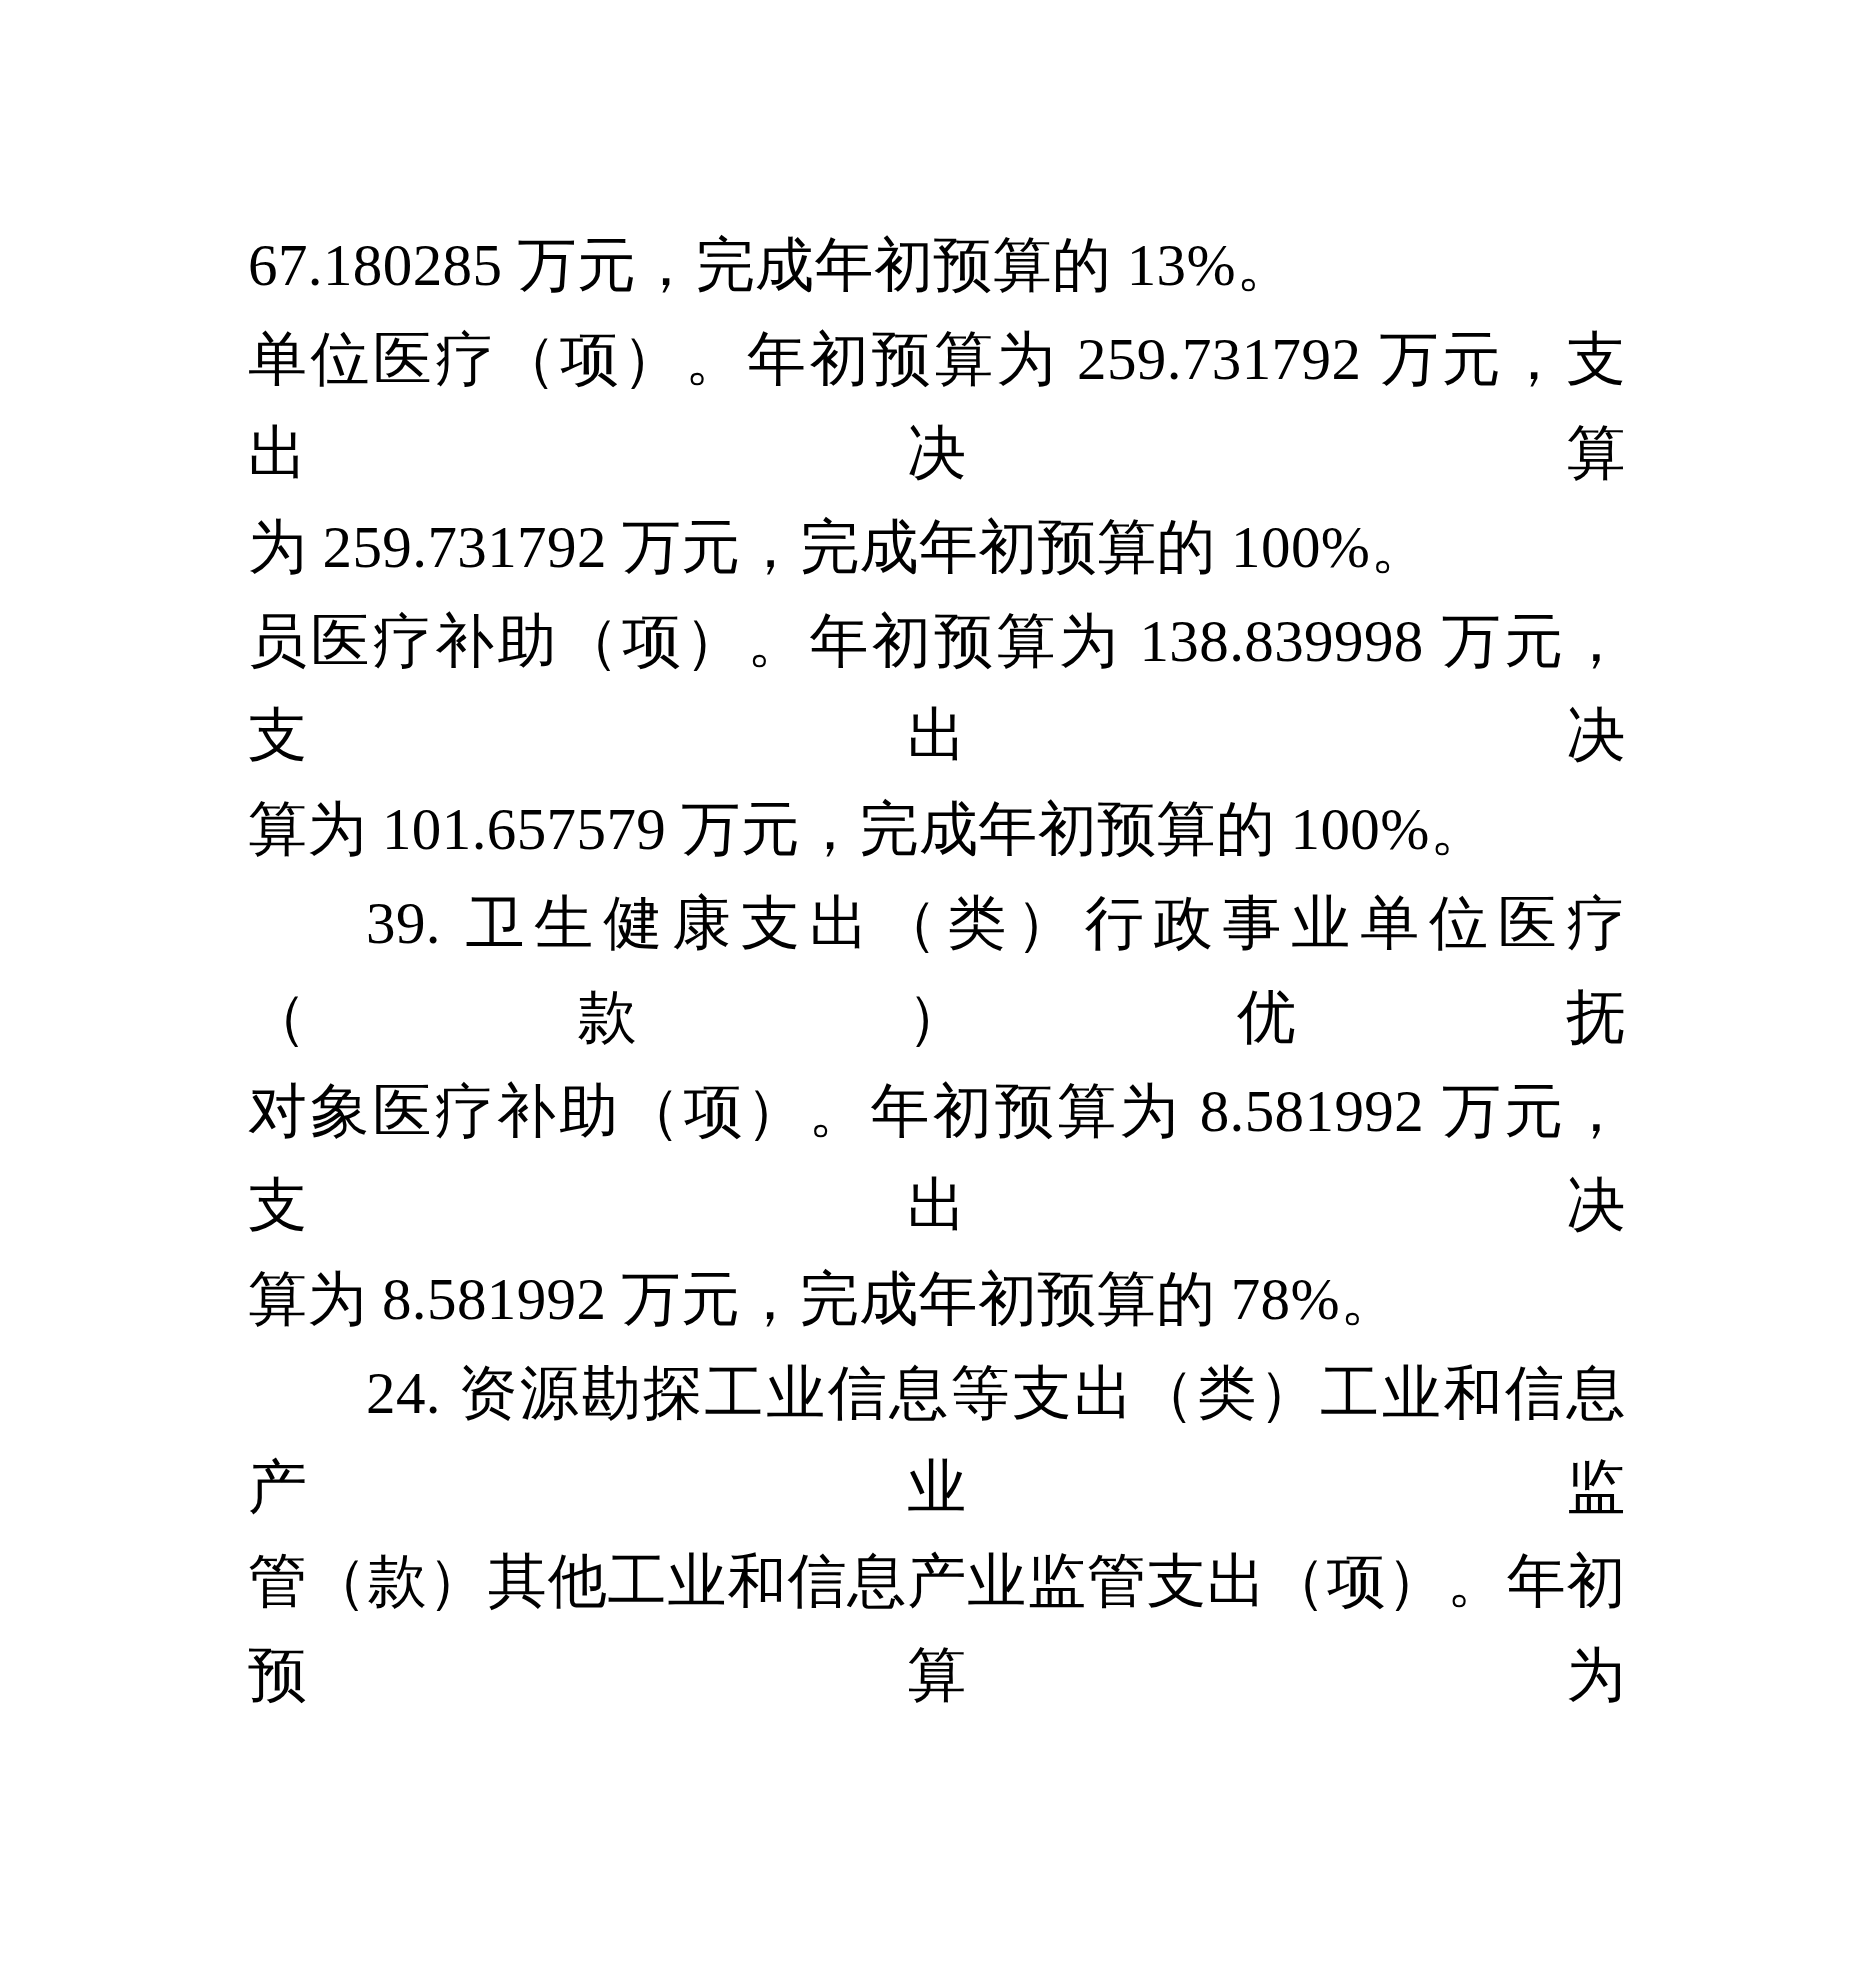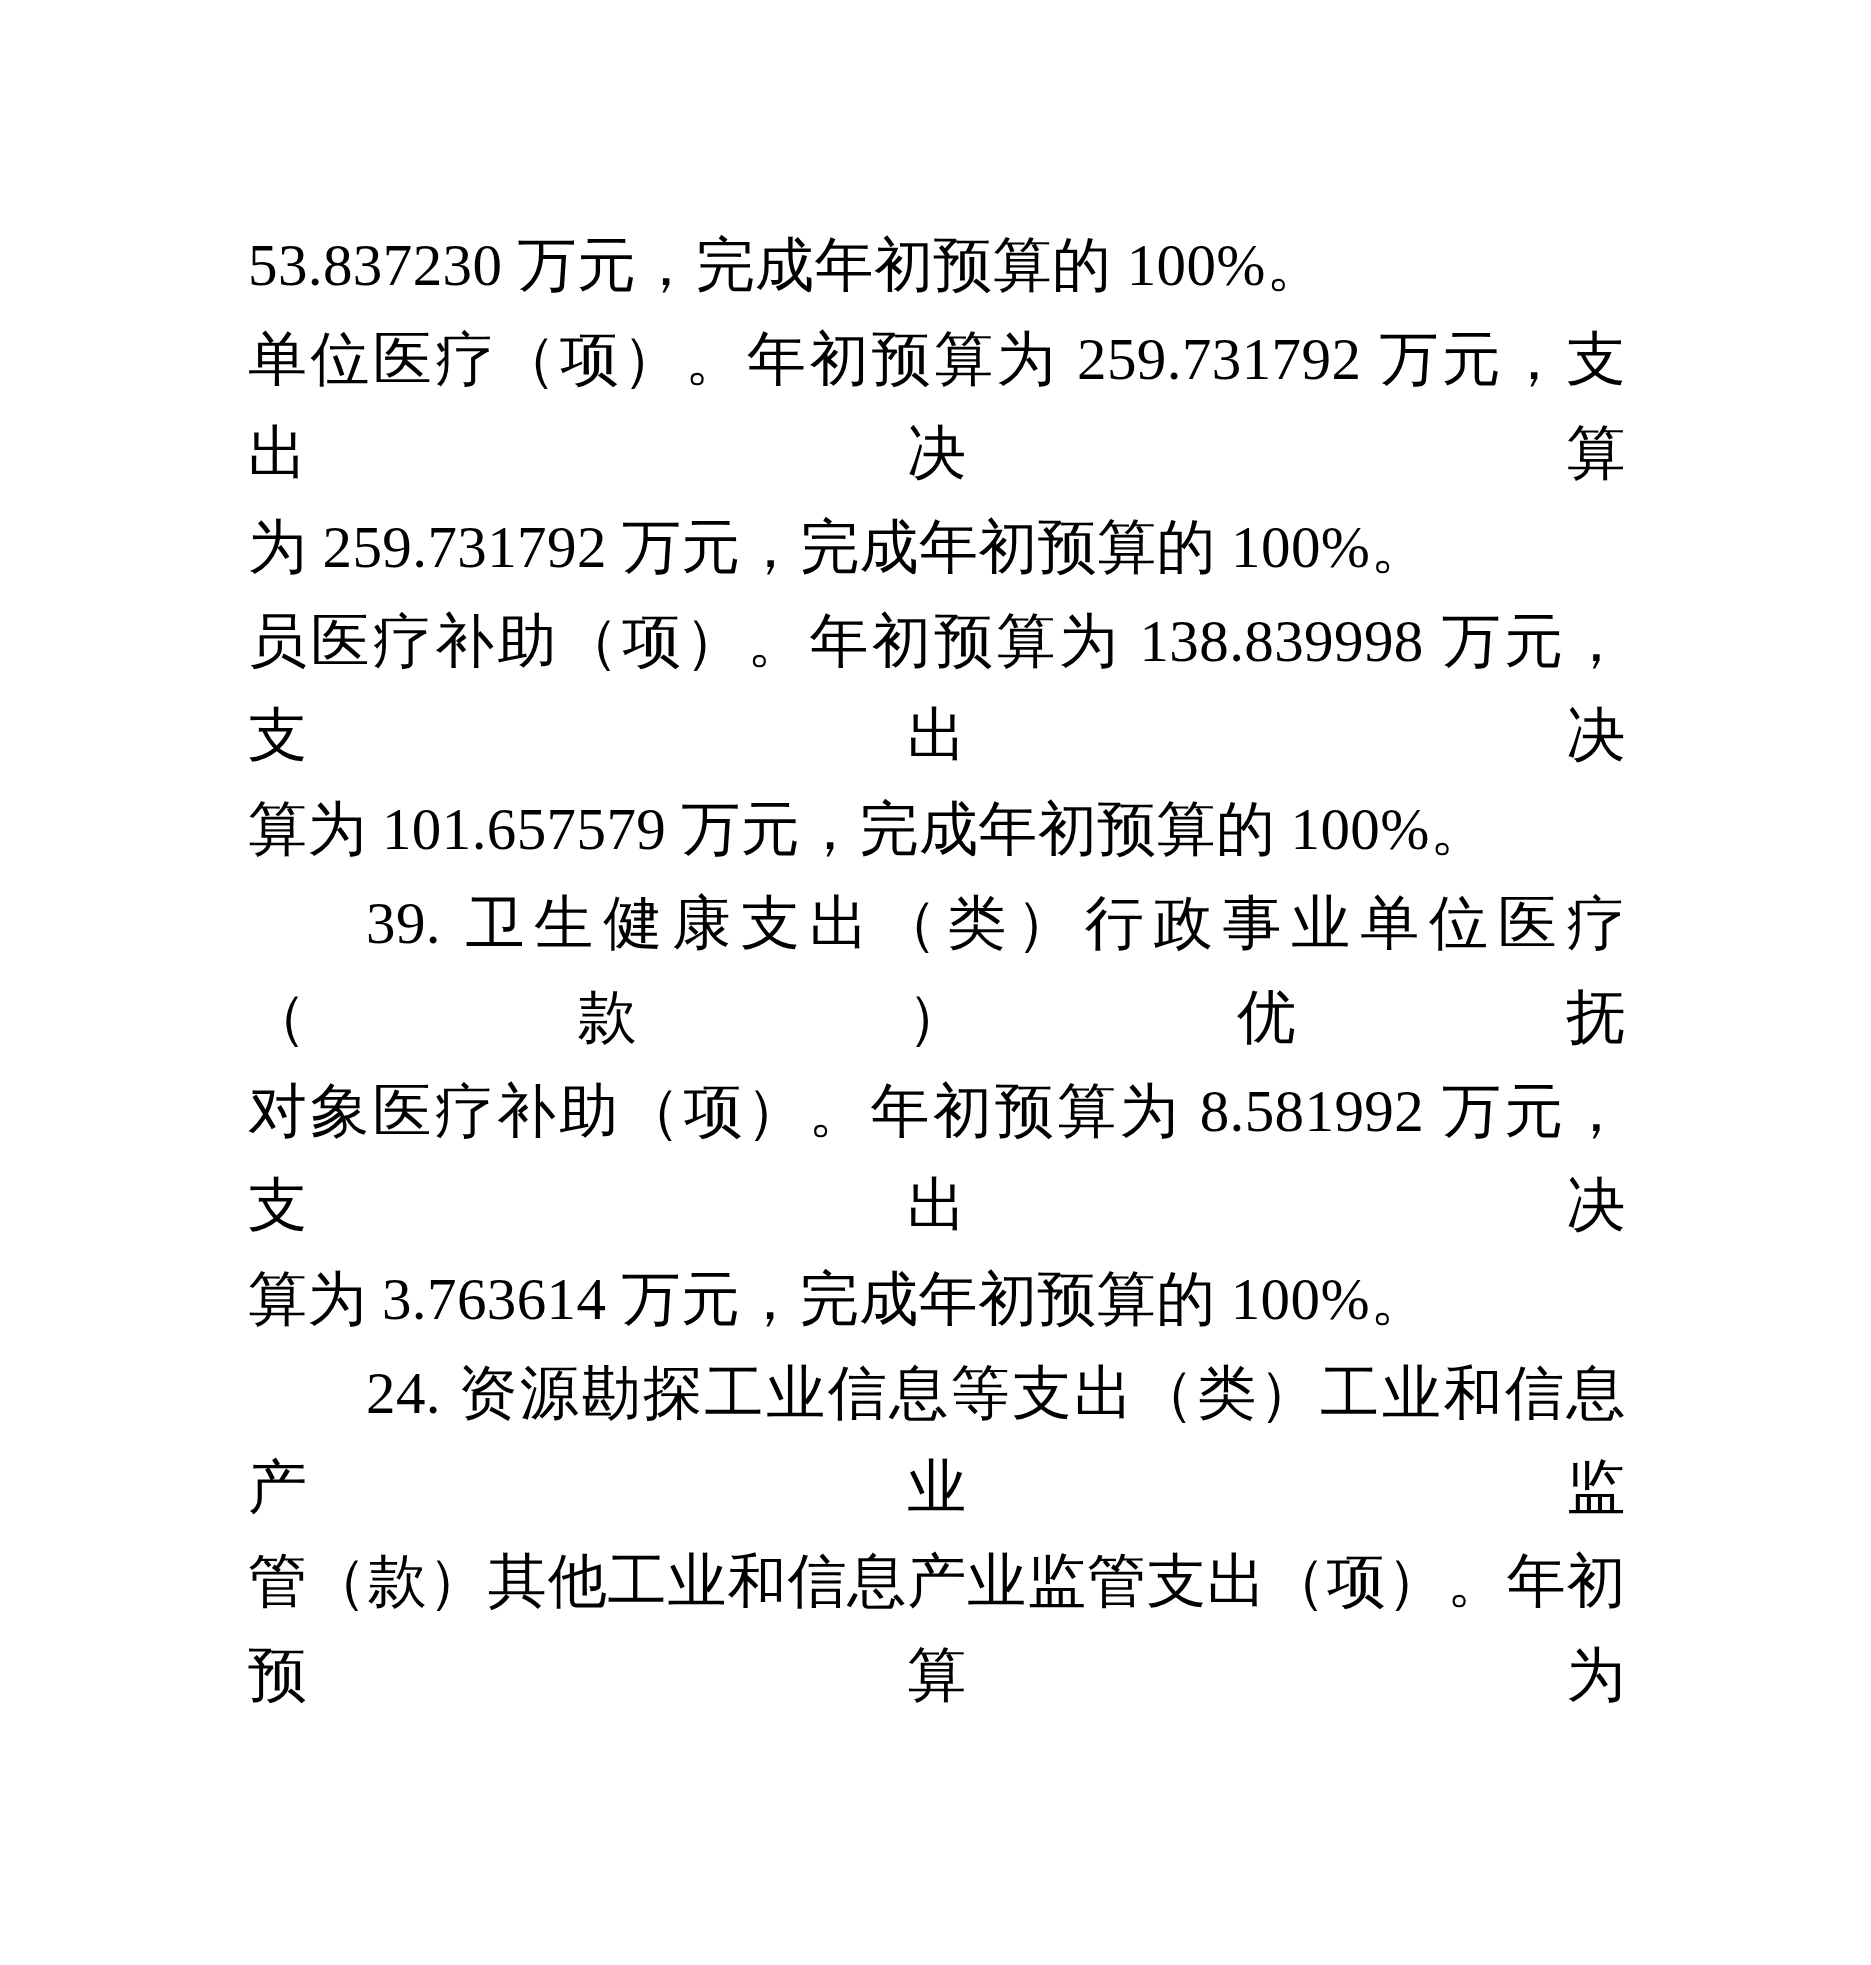--- a/index.html
+++ b/index.html
@@ -37,27 +37,27 @@
   }
   .line.indent {
     text-indent: 118px;
   }
 </style>
 </head>
 <body>
 
 <div class="page">
   <div class="text-block">
-    <div class="line">53.837230 万元，完成年初预算的 100%。</div>
+    <div class="line">67.180285 万元，完成年初预算的 13%。</div>
     <div class="line justify">单位医疗（项）。年初预算为 259.731792 万元，支出决算</div>
     <div class="line">为 259.731792 万元，完成年初预算的 100%。</div>
     <div class="line justify">员医疗补助（项）。年初预算为 138.839998 万元，支出决</div>
     <div class="line">算为 101.657579 万元，完成年初预算的 100%。</div>
     <div class="line indent justify">39. 卫生健康支出（类）行政事业单位医疗（款）优抚</div>
     <div class="line justify">对象医疗补助（项）。年初预算为 8.581992 万元，支出决</div>
-    <div class="line">算为 3.763614 万元，完成年初预算的 100%。</div>
+    <div class="line">算为 8.581992 万元，完成年初预算的 78%。</div>
     <div class="line indent justify">24. 资源勘探工业信息等支出（类）工业和信息产业监</div>
     <div class="line justify">管（款）其他工业和信息产业监管支出（项）。年初预算为</div>
 
   </div>
 
 </div>
 
 
 </body></html>

